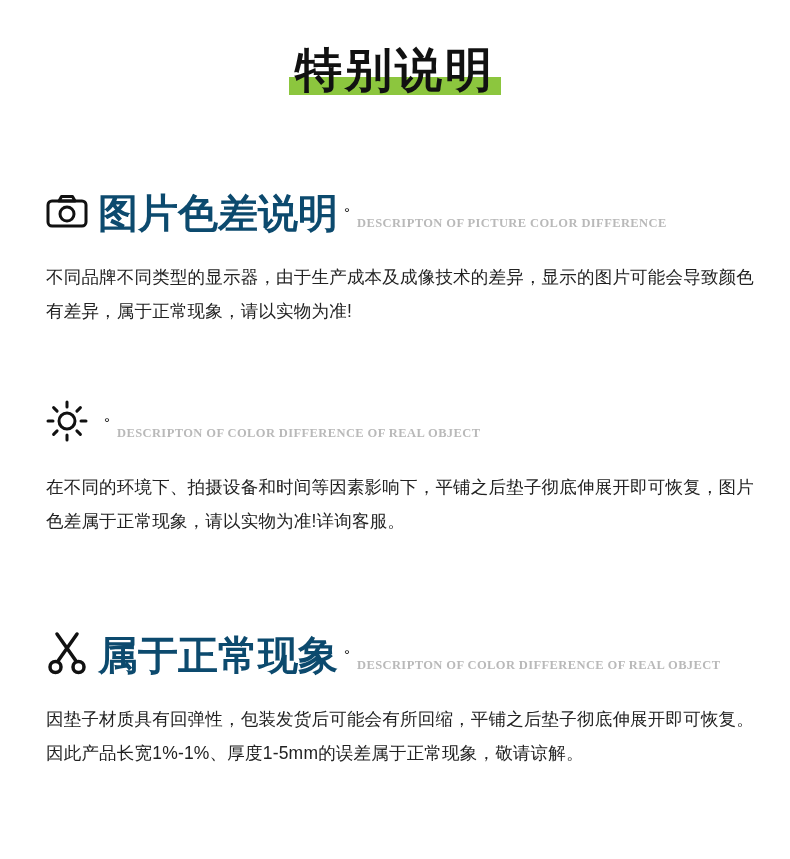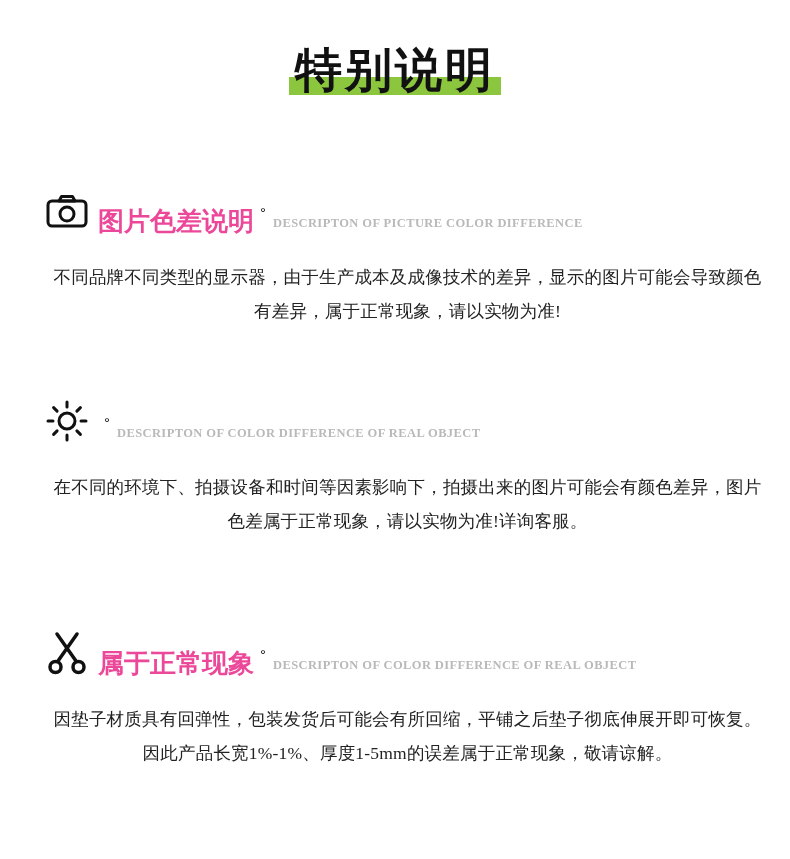--- a/index.html
+++ b/index.html
@@ -66,25 +66,25 @@
     width: 42px;
     height: 42px;
     flex: 0 0 42px;
     margin-right: 10px;
     margin-bottom: 2px;
     display: flex;
     align-items: center;
     justify-content: center;
   }
   .sec-title {
-    font-family: Liberation Sans, sans-serif;
+    font-family: Liberation Serif, serif;
     font-weight: bold;
-    font-size: 26px;
+    font-size: 40px;
     line-height: 1;
-    color: #ec4899;
+    color: #0c4a6e;
     white-space: nowrap;
   }
   .sec-degree {
     font-family: "Liberation Sans", sans-serif;
     font-size: 15px;
     line-height: 1;
     margin: 0 0 14px 6px;
     color: #111111;
   }
   .sec-sub {
@@ -93,26 +93,25 @@
     font-size: 12.5px;
     letter-spacing: 0.4px;
     color: #b9b9b9;
     white-space: nowrap;
     margin-left: 7px;
     margin-bottom: 3px;
   }
   .sec-body {
     padding: 0 21px 0 46px;
     margin-top: 26px;
-    font-family: Liberation Serif, serif;
+    font-family: Liberation Sans, sans-serif;
     font-size: 17.5px;
     line-height: 34px;
     color: #222222;
     letter-spacing: 0.2px;
-    text-align: center;
   }
   .sec-body p { margin: 0; }
 </style>
 </head>
 <body>
 
 <div class="title-wrap">
   <div class="title-inner">
     <div class="title-bar"></div>
     <div class="title-text">特别说明</div>
@@ -151,21 +150,21 @@
           <line x1="30.9" y1="30.9" x2="34.4" y2="34.4"></line>
           <line x1="34.4" y1="7.6" x2="30.9" y2="11.1"></line>
           <line x1="11.1" y1="30.9" x2="7.6" y2="34.4"></line>
         </g>
       </svg>
     </span>
     <span class="sec-degree">°</span>
     <span class="sec-sub">DESCRIPTON OF COLOR DIFFERENCE OF REAL OBJECT</span>
   </div>
   <div class="sec-body">
-    <p>在不同的环境下、拍摄设备和时间等因素影响下，拍摄出来的图片可能会有颜色差异，图片色差属于正常现象，请以实物为准!详询客服。</p>
+    <p>在不同的环境下、拍摄设备和时间等因素影响下，平铺之后垫子彻底伸展开即可恢复，图片色差属于正常现象，请以实物为准!详询客服。</p>
   </div>
 </div>
 
 <div class="section" style="top:632px;">
   <div class="sec-head">
     <span class="sec-icon">
       <svg width="42" height="44" viewBox="0 0 42 44">
         <line x1="11" y1="3" x2="30" y2="30" stroke="#111" stroke-width="3.5" stroke-linecap="round"></line>
         <line x1="31" y1="3" x2="12" y2="30" stroke="#111" stroke-width="3.5" stroke-linecap="round"></line>
         <circle cx="9.5" cy="36" r="5.5" fill="none" stroke="#111" stroke-width="3.5"></circle>

